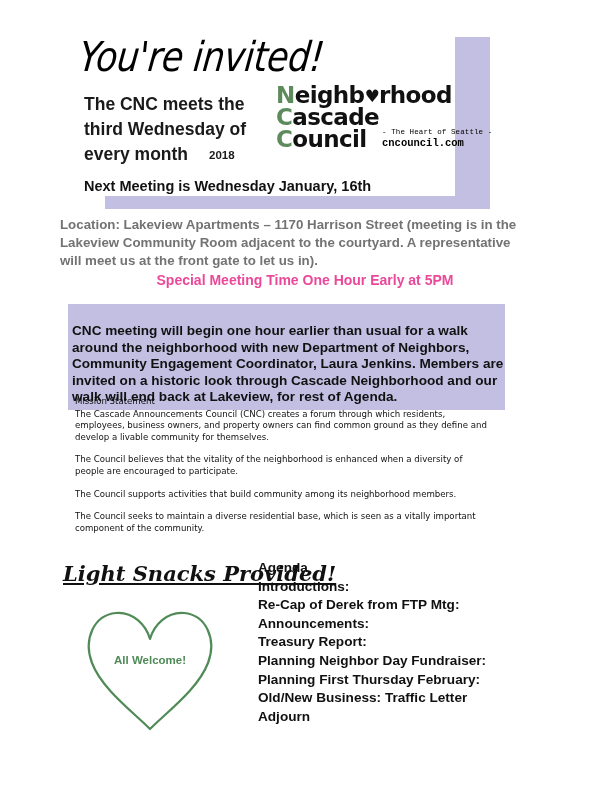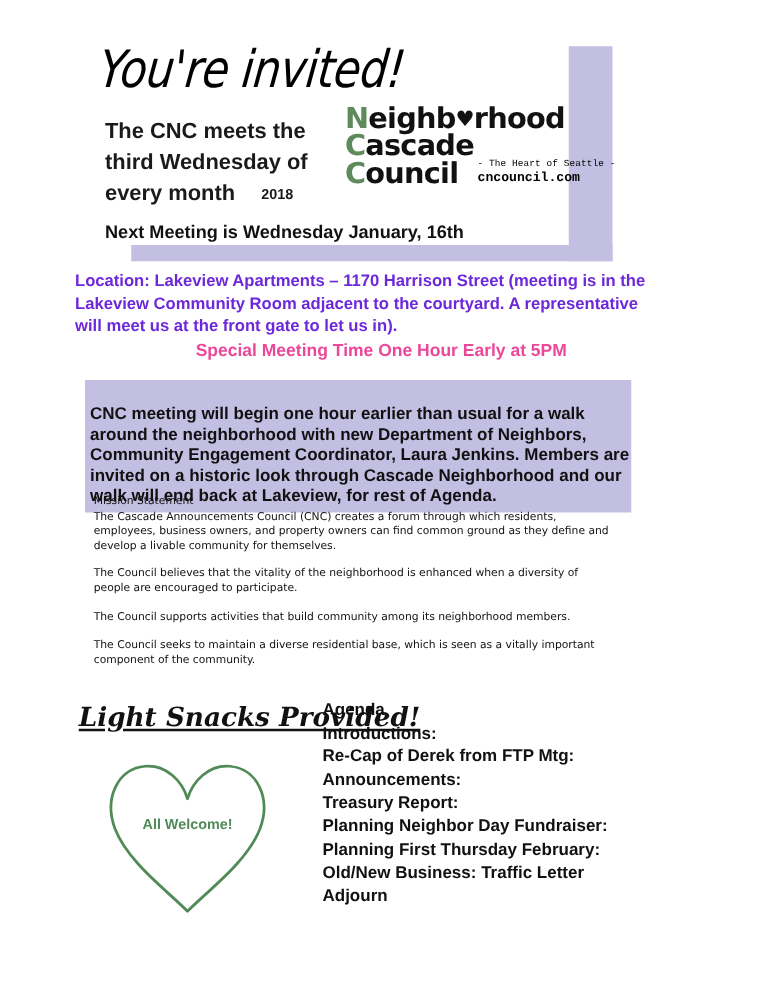--- a/index.html
+++ b/index.html
@@ -137,21 +137,21 @@
 
   
   .location {
     position: absolute;
     left: 60px;
     top: 216px;
     width: 475px;
     font-size: 13.3px;
     font-weight: bold;
     line-height: 18px;
-    color: #6d28d9;
+    color: #737373;
   }
 
   
   .special {
     position: absolute;
     left: 0;
     top: 272px;
     width: 610px;
     text-align: center;
     font-size: 14px;

